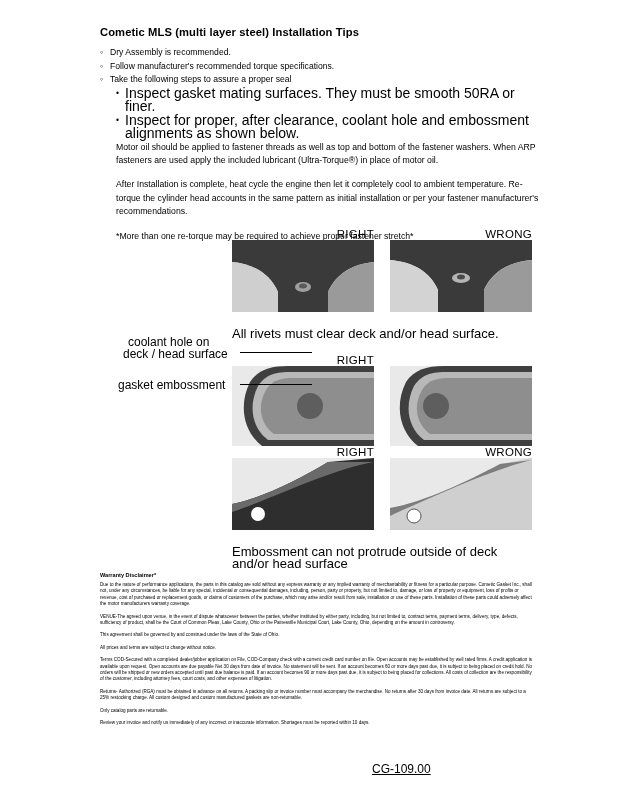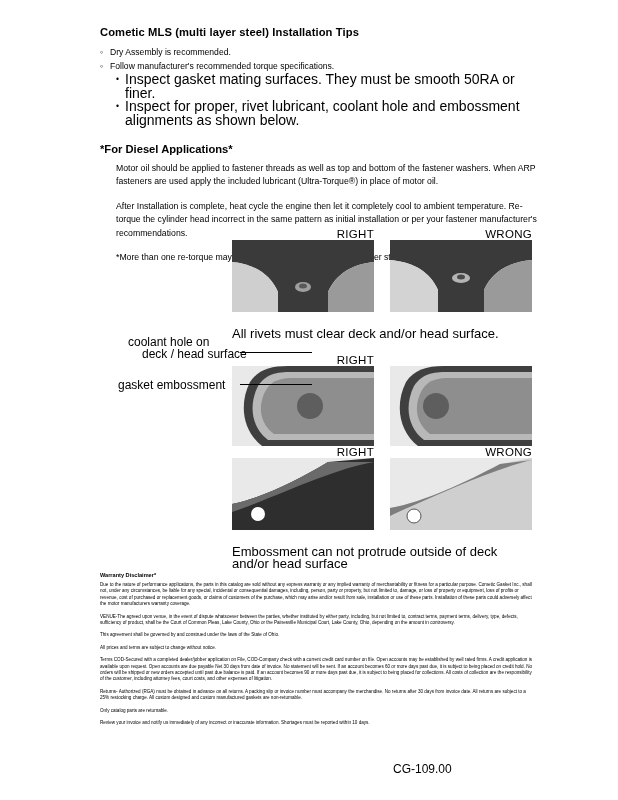--- a/index.html
+++ b/index.html
@@ -146,45 +146,46 @@
     margin: 0 0 4px 0;
   }
   .warranty p {
     font-size: 4.6px;
     line-height: 6.4px;
     margin: 0 0 6px 0;
     text-align: left;
   }
   .docnum {
     position: absolute;
-    left: 393px;
+    left: 372px;
     top: 762px;
     font-size: 12px;
+    text-decoration: underline;
   }
 </style>
 </head>
 <body>
 
 <div class="page">
 
   <div class="content">
     <h1 class="title">Cometic MLS (multi layer steel) Installation Tips</h1>
 
     <ul class="bullets">
       <li>Dry Assembly is recommended.</li>
       <li>Follow manufacturer's recommended torque specifications.</li>
+      <li>Take the following steps to assure a proper seal</li>
     </ul>
     <ul class="subbullets">
       <li>Inspect gasket mating surfaces.  They must be smooth 50RA or finer.</li>
-      <li>Inspect for proper, rivet lubricant, coolant hole and embossment alignments as shown below.</li>
+      <li>Inspect for proper, after clearance, coolant hole and embossment alignments as shown below.</li>
     </ul>
 
-    <h2 class="subtitle">*For Diesel Applications*</h2>
     <p class="body">Motor oil should be applied to fastener threads as well as top and bottom of the fastener washers. When ARP fasteners are used apply the included lubricant (Ultra-Torque®) in place of motor oil.</p>
-    <p class="body">After Installation is complete, heat cycle the engine then let it completely cool to ambient temperature. Re-torque the cylinder head incorrect in the same pattern as initial installation or per your fastener manufacturer's recommendations.</p>
+    <p class="body">After Installation is complete, heat cycle the engine then let it completely cool to ambient temperature. Re-torque the cylinder head accounts in the same pattern as initial installation or per your fastener manufacturer's recommendations.</p>
     <p class="body last">*More than one re-torque may be required to achieve proper fastener stretch*</p>
   </div>
 
   <div class="figures">
 
     <div class="figrow">
       <div style="display:flex;gap:16px;">
         <div class="figlabel">RIGHT</div>
         <div class="figlabel">WRONG</div>
       </div>
@@ -261,21 +262,21 @@
             <path d="M142,2 C106,10 48,36 4,56 L0,58 L0,50 C34,44 76,24 110,6 Z" fill="#7d7d7d"></path>
             <circle cx="24" cy="58" r="7" fill="#ffffff" stroke="#555" stroke-width="1"></circle>
           </svg>
         </div>
       </div>
       <div class="caption wide">Embossment can not protrude outside of deck and/or head surface</div>
     </div>
   </div>
 
   <div class="annot" style="left:128px; top:336px; width:110px;">coolant hole on</div>
-  <div class="annot" style="left:142px; top:348px; width:110px;">deck / head surface</div>
+  <div class="annot" style="left:123px; top:348px; width:110px;">deck / head surface</div>
   <div class="annot-line" style="left:240px; top:352px; width:72px;"></div>
   <div class="annot" style="left:118px; top:379px; width:120px;">gasket embossment</div>
   <div class="annot-line" style="left:240px; top:384px; width:72px;"></div>
 
   <div class="warranty">
     <h3>Warranty Disclaimer*</h3>
     <p>Due to the nature of performance applications, the parts in this catalog are sold without any express warranty or any implied warranty of merchantability or fitness for a particular purpose.  Cometic Gasket Inc., shall not, under any circumstances, be liable for any special, incidental or consequential damages, including, person, party or property, but not limited to, damage, or loss of property or equipment, loss of profits or revenue, cost of purchased or replacement goods, or claims of customers of the purchase, which may arise and/or result from sale, installation or use of these parts.  Installation of these parts could adversely affect the motor manufacturers warranty coverage.</p>
     <p>VENUE-The agreed upon venue, in the event of dispute whatsoever between the parties, whether instituted by either party, including, but not limited to, contract terms, payment terms, delivery, type, defects, sufficiency of product, shall be the Court of Common Pleas, Lake County, Ohio or the Painesville Municipal Court, Lake County, Ohio, depending on the amount in controversy.</p>
     <p>This agreement shall be governed by and construed under the laws of the State of Ohio.</p>
     <p>All prices and terms are subject to change without notice.</p>

